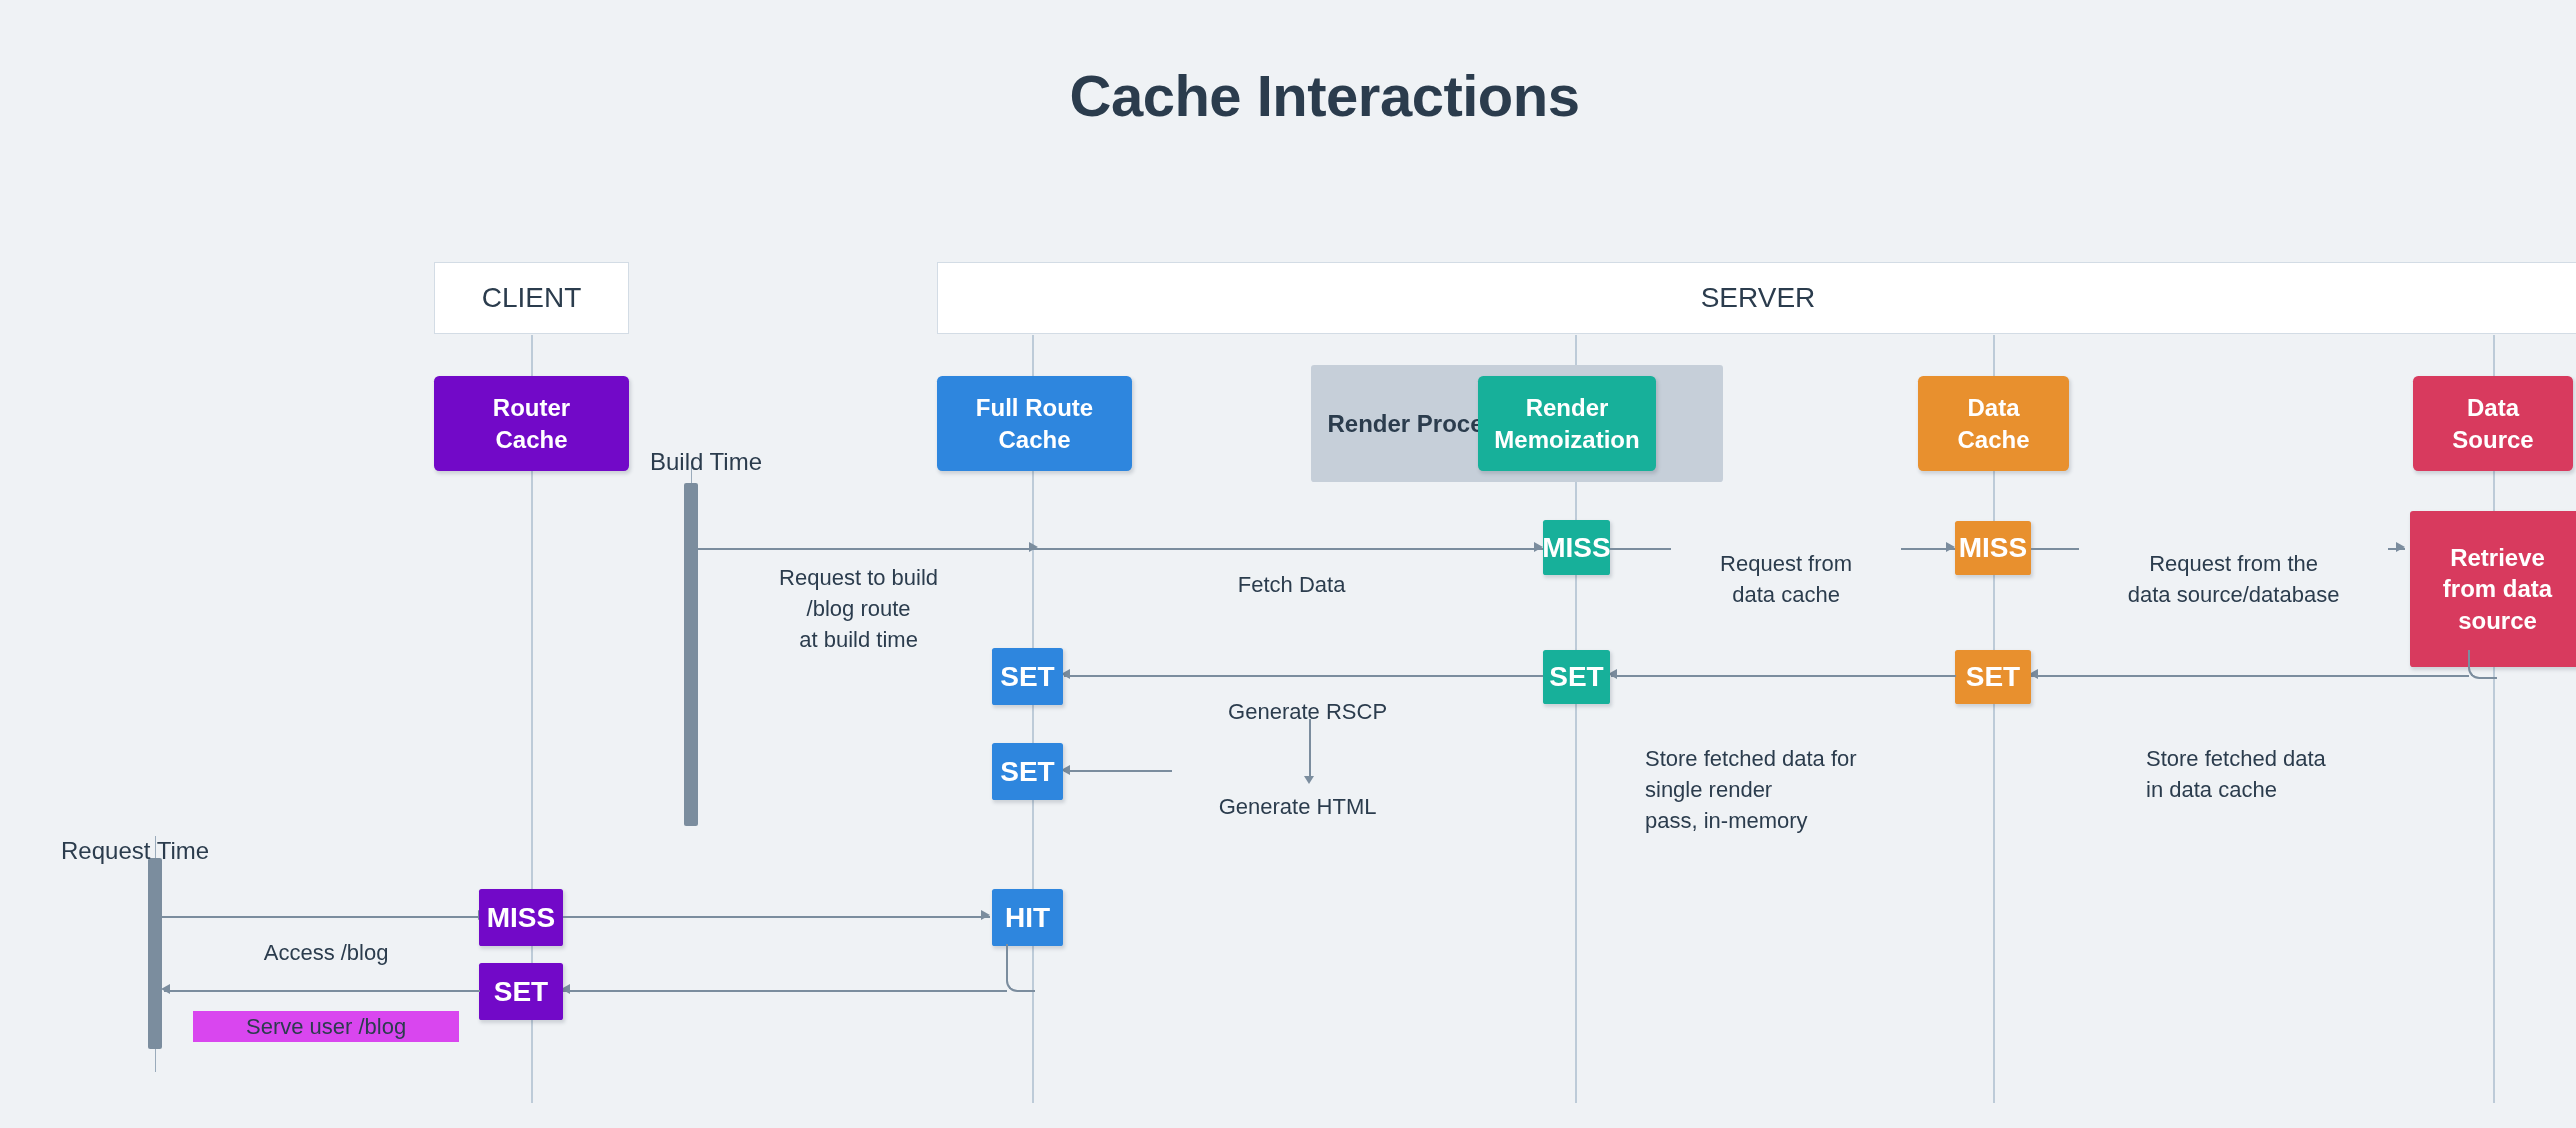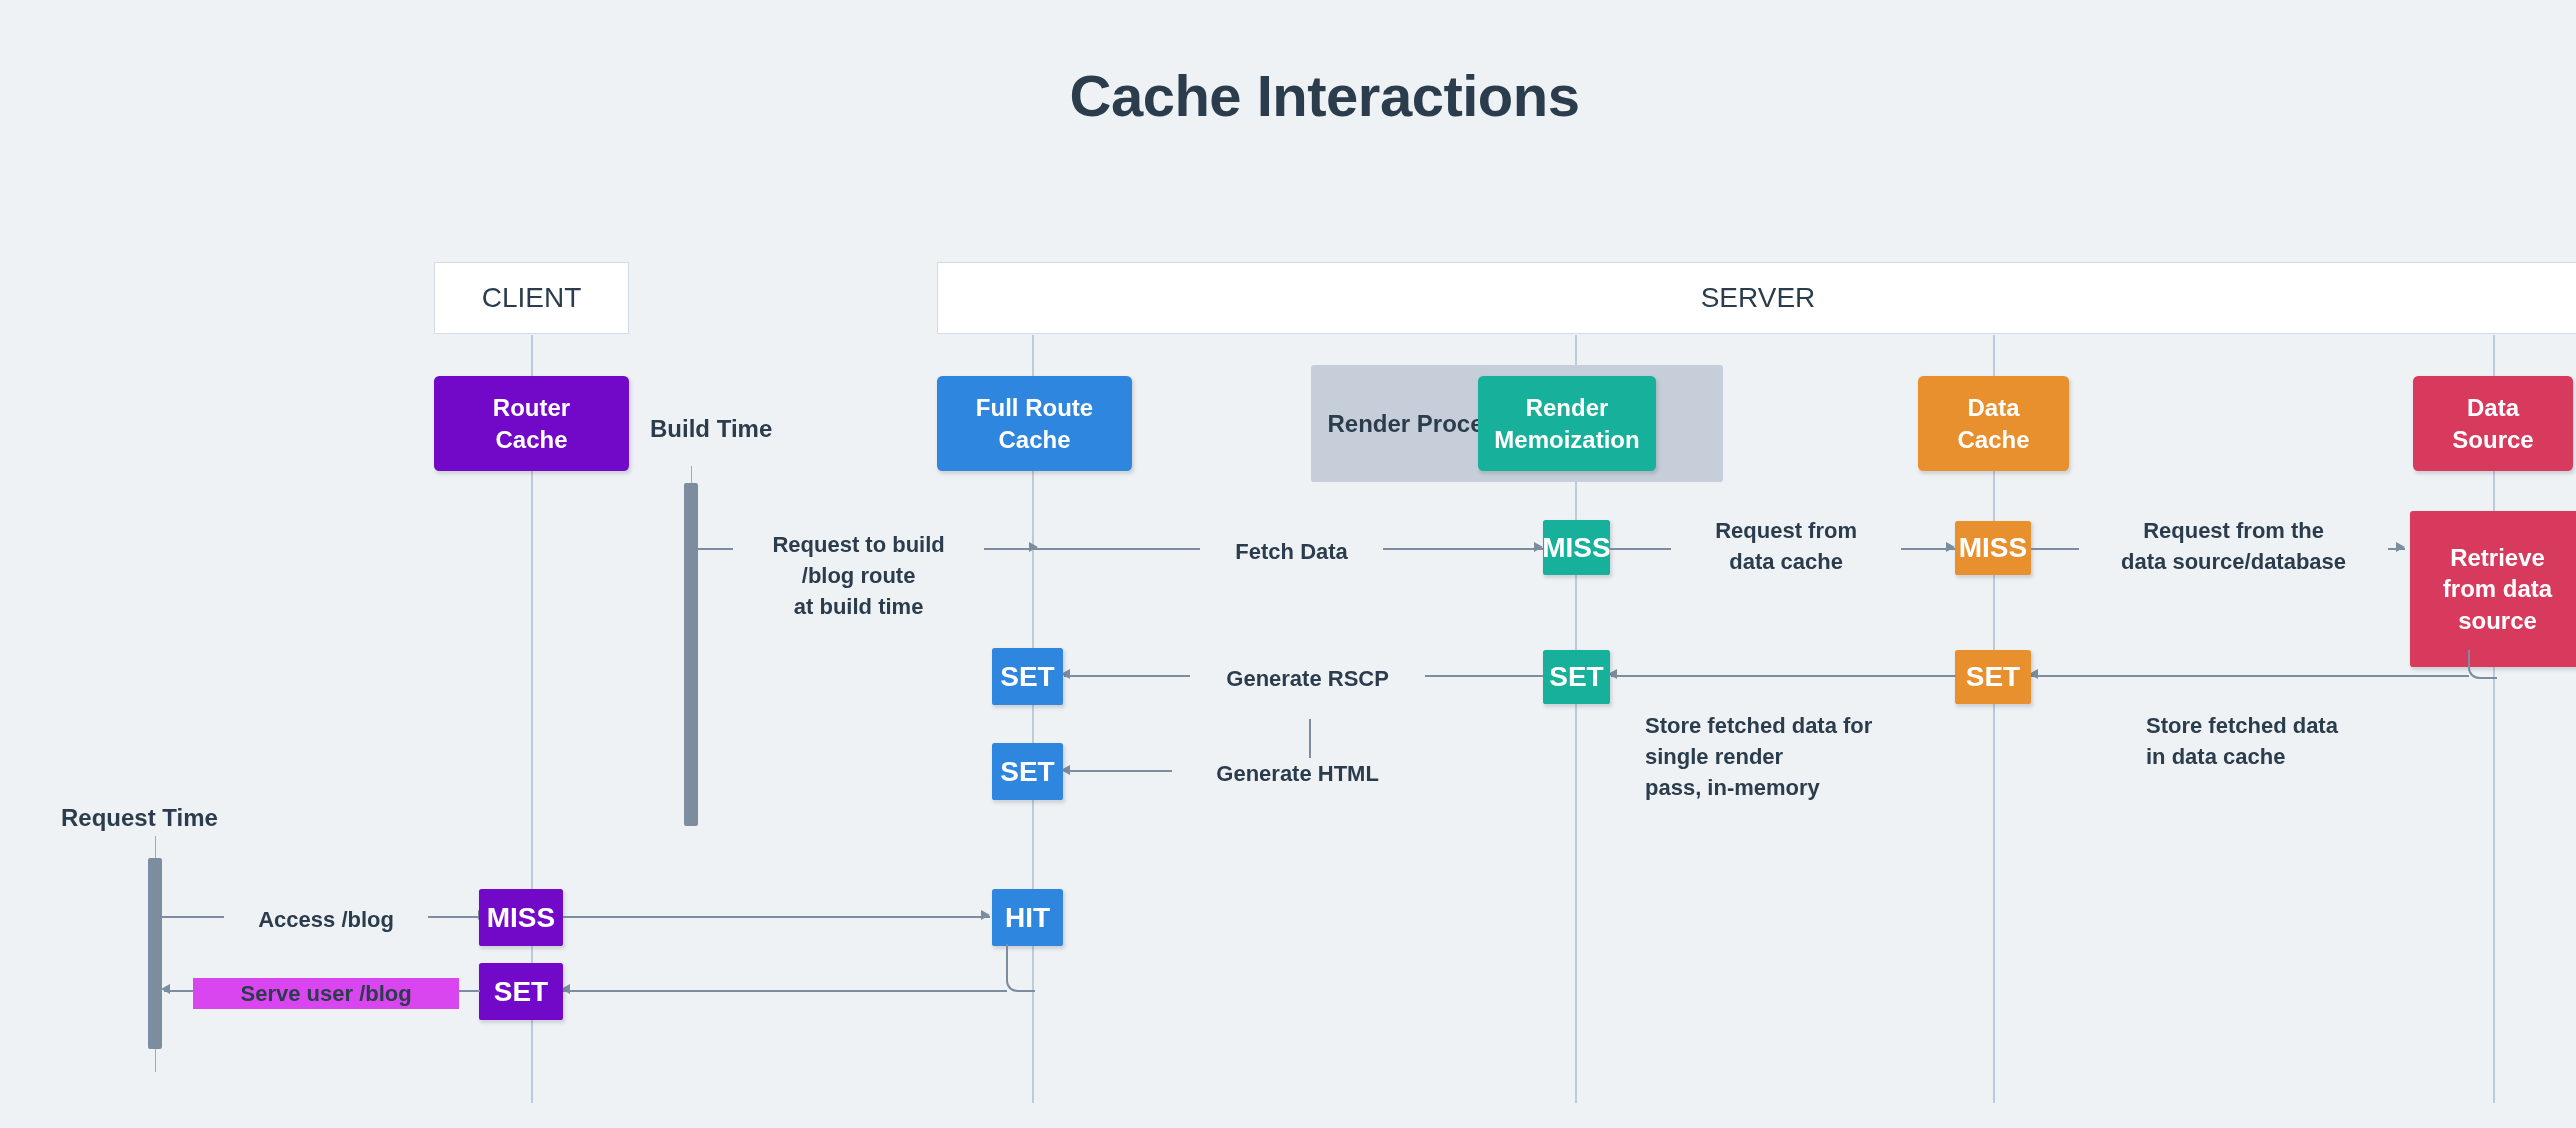--- a/index.html
+++ b/index.html
@@ -68,24 +68,25 @@
     position:absolute;
     display:flex;align-items:center;justify-content:center;
     color:#fff;font-weight:bold;font-size:28px;
     border-radius:2.6px;box-sizing:border-box;
     box-shadow:1.5px 2.1px 3.6px rgba(40,55,70,.17);
   }
 
   
   .elabel{
     position:absolute;
-    font-size:22px;font-weight:bold;color:#2b3c4d;
+    font-size:22px;font-weight:normal;color:#2b3c4d;
     line-height:1.42;
     white-space:pre-line;
     background:transparent;
+    margin-top:33px;
   }
   .elabel.ctr{text-align:center;}
   .elabel.lft{text-align:left;}
 
   
   .hline{position:absolute;height:2.1px;background:#7b8d9e;}
   .vthin{position:absolute;width:1.5px;background:#7b8d9e;}
   .arrowR{
     position:absolute;width:0;height:0;
     border-top:5.7px solid transparent;border-bottom:5.7px solid transparent;

